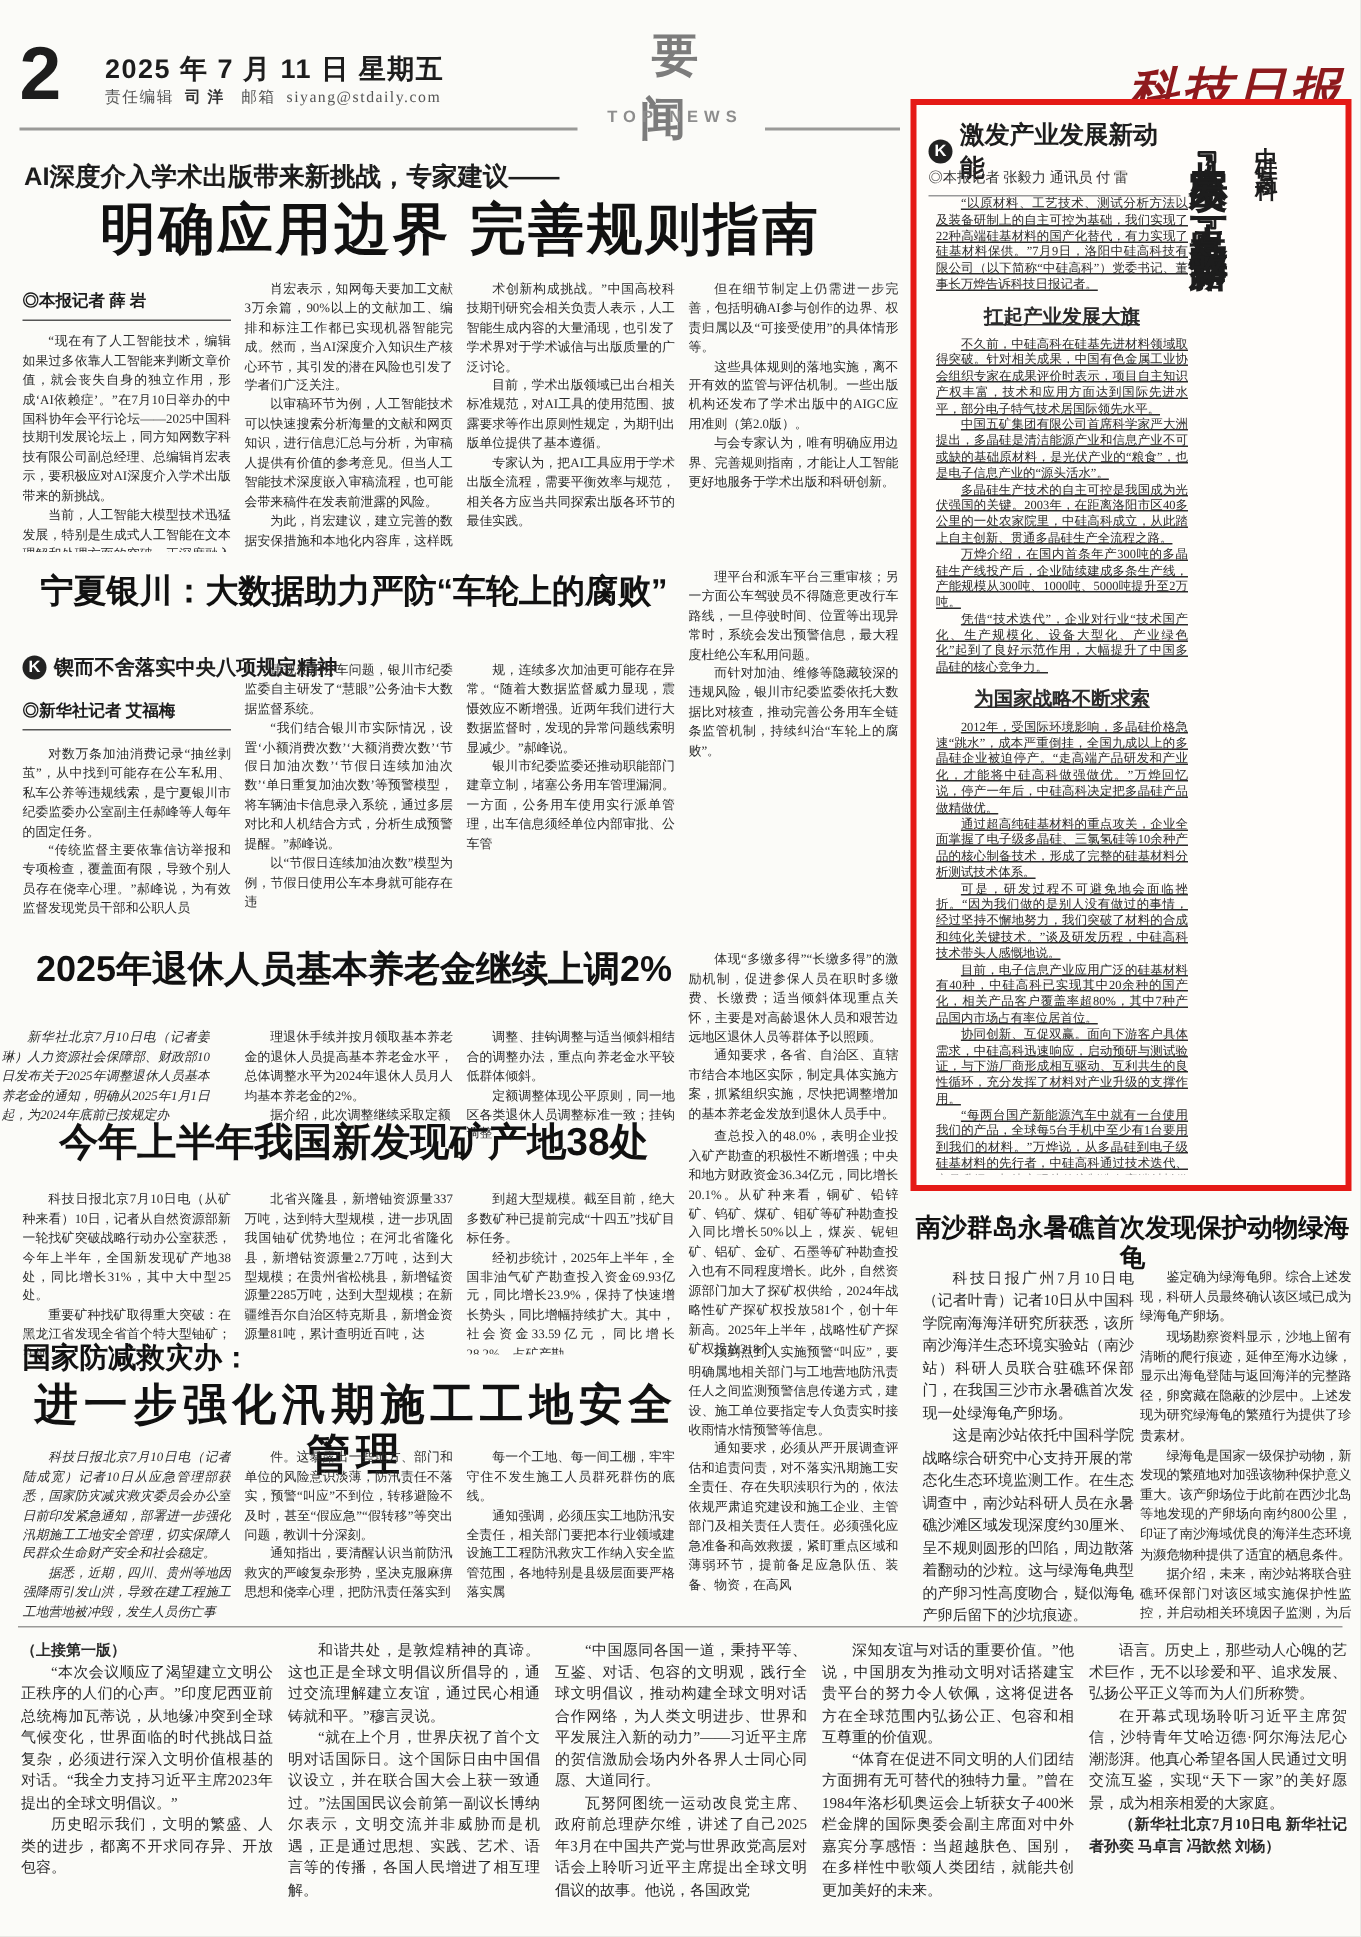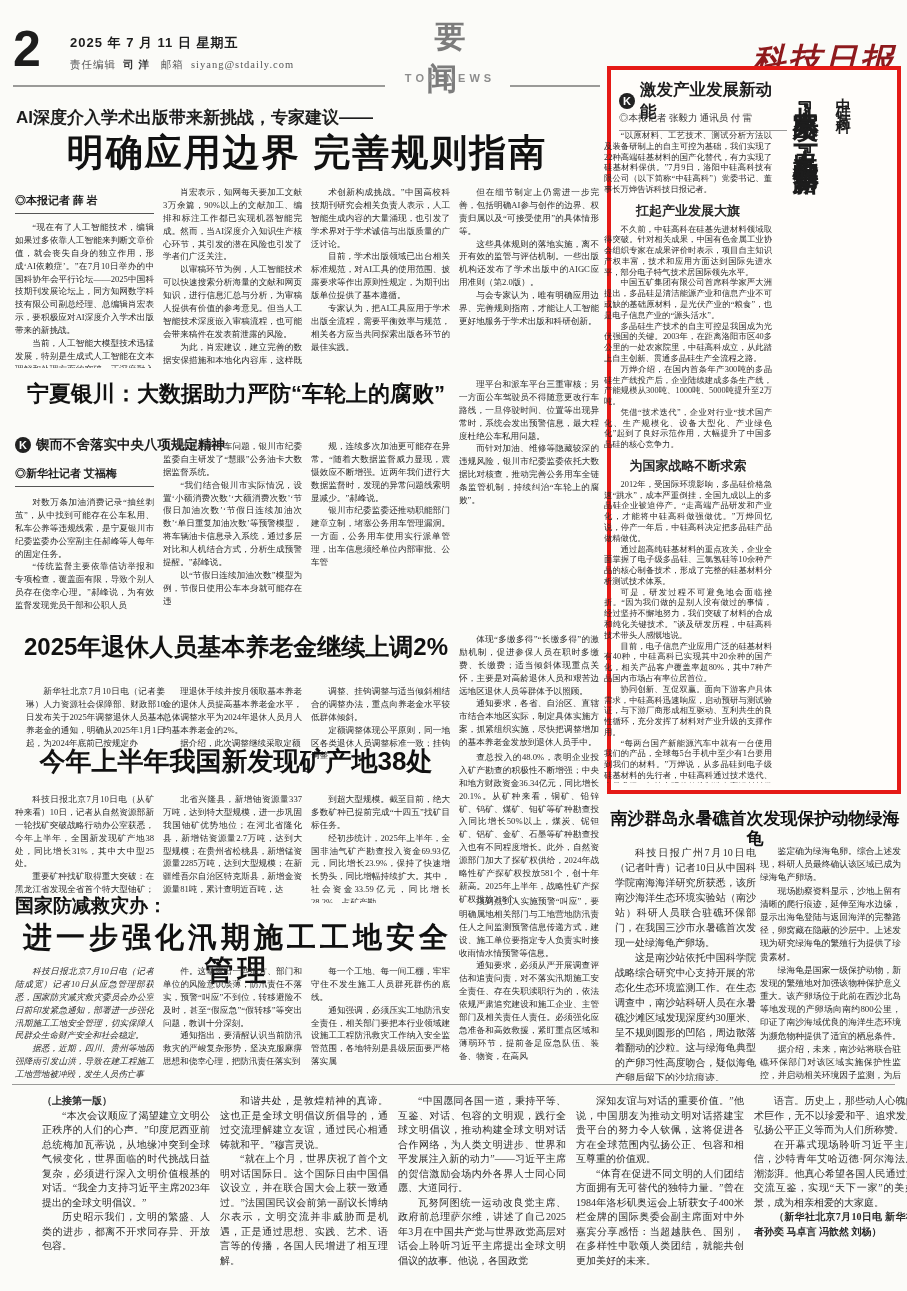--- a/index.html
+++ b/index.html
@@ -2,21 +2,21 @@
 <html><head>
 <meta charset="utf-8">
 <style>
   html,body{margin:0;padding:0;background:#d9d9d4;}
   .page{position:relative;width:907px;height:1291px;margin:0 auto;background:#fbfbf8;
         font-family:"Liberation Serif",serif;color:#1d1d1d;overflow:hidden;}
   .abs{position:absolute;}
   .sans{font-family:"Liberation Sans","DejaVu Sans",sans-serif;}
   
   .pagenum{left:13px;top:24px;font-size:50px;font-weight:900;line-height:1;}
-  .date{left:70px;top:34px;font-size:13px;font-weight:bold;letter-spacing:1px;}
+  .date{left:70px;top:34px;font-size:18px;font-weight:bold;letter-spacing:1px;}
   .editorline{left:70px;top:58px;font-size:10.5px;color:#555;letter-spacing:1px;}
   .editorline b{color:#333;}
   .rule{background:#9a9a98;height:2px;}
   .sec-cn{left:392px;top:16px;width:116px;text-align:center;font-size:31px;font-weight:900;
           color:#7c7c7c;letter-spacing:16px;text-indent:16px;}
   .sec-en{left:392px;top:72px;width:116px;text-align:center;font-size:11px;font-weight:bold;
           color:#8d8d8d;letter-spacing:4px;}
   .masthead{left:752px;top:38px;width:150px;font-size:33px;font-weight:bold;font-style:italic;
             color:#8e1a1d;letter-spacing:3px;font-family:"Liberation Serif",serif;}
   
@@ -31,31 +31,31 @@
   .kicker-row{display:flex;align-items:center;font-weight:900;}
   
   .hl{font-family:"Liberation Sans","DejaVu Sans",sans-serif;font-weight:900;color:#111;line-height:1.15;}
   
   .feature-box{left:607px;top:66px;width:294px;height:728px;border:4px solid #e51a16;
                background:#fffdfa;box-sizing:border-box;}
   .fb-header{left:619px;top:79px;width:168px;display:flex;align-items:center;
              border-bottom:1px solid #999;padding-bottom:7px;}
   .fb-title{font-size:16.5px;font-weight:900;font-family:"Liberation Sans",sans-serif;}
   .fb-byline{left:619px;top:112px;font-size:9.5px;color:#333;}
-  .fb-body{left:604px;top:131px;width:168px;height:652px;overflow:hidden;font-size:8.3px;
-           line-height:1.3;color:#2b2b2b;}
+  .fb-body{left:624px;top:131px;width:168px;height:652px;overflow:hidden;font-size:8.3px;
+           line-height:1.3;color:#2b2b2b;text-decoration:underline;}
   .fb-body h3{text-align:center;font-size:13px;margin:7px 0 5px 0;font-family:"Liberation Sans",sans-serif;
               font-weight:900;text-indent:0;}
   .vtitle{left:790px;top:86px;height:700px;writing-mode:vertical-rl;text-orientation:upright;}
   .vt-small{font-size:15px;font-weight:bold;letter-spacing:7px;margin-left:12px;
             font-family:"Liberation Sans",sans-serif;}
   .vt-large{font-size:26px;font-weight:900;letter-spacing:2px;line-height:1.2;
             font-family:"Liberation Sans",sans-serif;}
   
-  .bo-col{font-size:10px;line-height:1.45;color:#2b2b2b;margin-left:28px;}
+  .bo-col{font-size:10px;line-height:1.45;color:#2b2b2b;}
   .cont-label{font-weight:bold;text-indent:0 !important;}
   .sig{font-weight:bold;}
 </style>
 </head>
 <body>
 
 <div class="page">
 
   <div class="abs pagenum sans">2</div>
   <div class="abs date sans">2025 年 7 月 11 日  星期五</div>
@@ -114,21 +114,21 @@
   <div class="col body-col" style="left:311px;top:440px;width:139px;height:185px;">
       <p>规，连续多次加油更可能存在异常。“随着大数据监督威力显现，震慑效应不断增强。近两年我们进行大数据监督时，发现的异常问题线索明显减少。”郝峰说。</p>
       <p>银川市纪委监委还推动职能部门建章立制，堵塞公务用车管理漏洞。一方面，公务用车使用实行派单管理，出车信息须经单位内部审批、公车管</p>
     </div>
   <div class="col body-col" style="left:459px;top:378px;width:140px;height:247px;">
       <p>理平台和派车平台三重审核；另一方面公车驾驶员不得随意更改行车路线，一旦停驶时间、位置等出现异常时，系统会发出预警信息，最大程度杜绝公车私用问题。</p>
       <p>而针对加油、维修等隐藏较深的违规风险，银川市纪委监委依托大数据比对核查，推动完善公务用车全链条监管机制，持续纠治“车轮上的腐败”。</p>
     </div>
 
   <div class="abs hl" style="left:15px;top:633px;width:442px;text-align:center;font-size:24px;">2025年退休人员基本养老金继续上调2%</div>
-  <div class="col body-col" style="left:26px;top:685px;width:139px;height:102px;">
+  <div class="col body-col" style="left:1px;top:685px;width:139px;height:102px;font-style:italic;">
       <p>新华社北京7月10日电（记者姜琳）人力资源社会保障部、财政部10日发布关于2025年调整退休人员基本养老金的通知，明确从2025年1月1日起，为2024年底前已按规定办</p>
     </div>
   <div class="col body-col" style="left:163px;top:685px;width:139px;height:102px;">
       <p>理退休手续并按月领取基本养老金的退休人员提高基本养老金水平，总体调整水平为2024年退休人员月人均基本养老金的2%。</p>
       <p>据介绍，此次调整继续采取定额</p>
     </div>
   <div class="col body-col" style="left:311px;top:685px;width:139px;height:102px;">
       <p>调整、挂钩调整与适当倾斜相结合的调整办法，重点向养老金水平较低群体倾斜。</p>
       <p>定额调整体现公平原则，同一地区各类退休人员调整标准一致；挂钩调整</p>
     </div>

